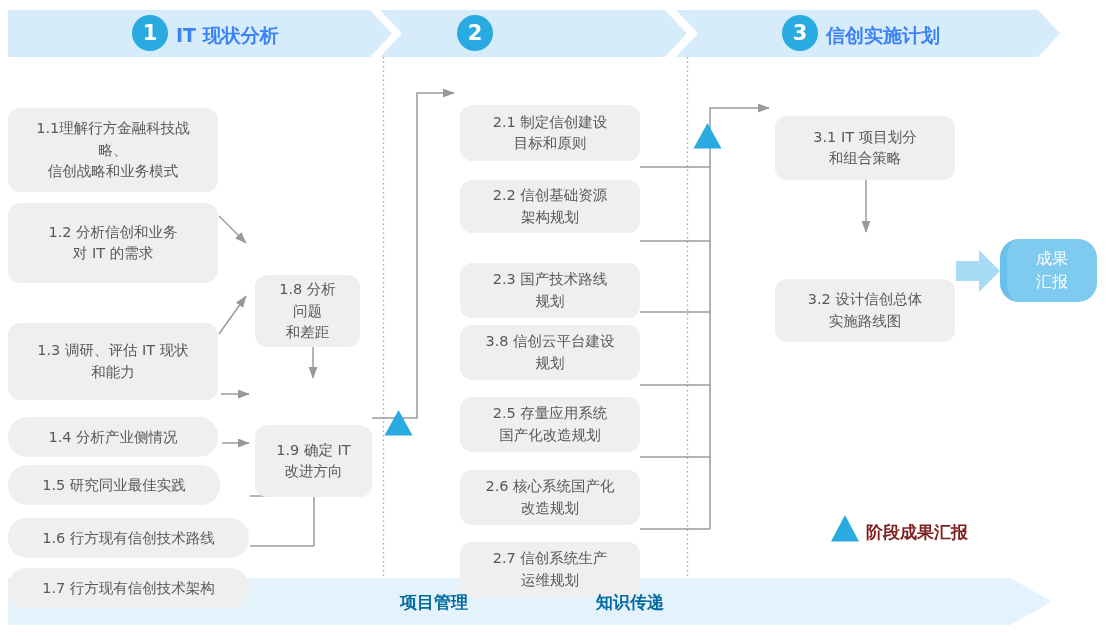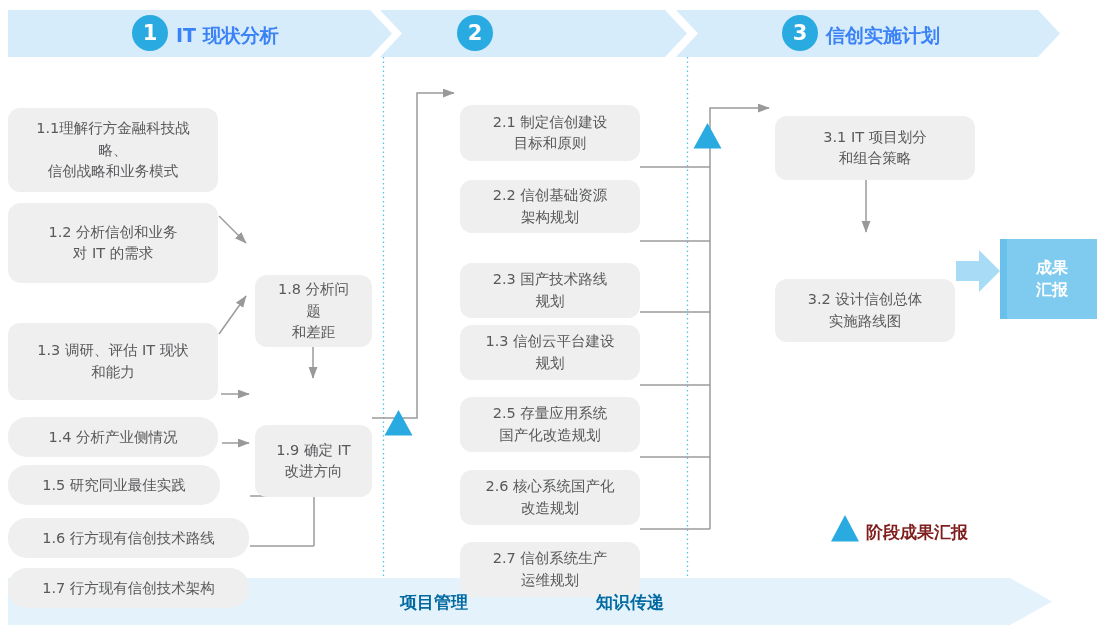--- a/index.html
+++ b/index.html
@@ -15,22 +15,22 @@
     display:flex;align-items:center;justify-content:center;z-index:4;}
   .phase-title{position:absolute;top:23px;font-size:19px;font-weight:bold;color:#3b82f6;z-index:4;white-space:nowrap;}
 
   
   .node{position:absolute;background:#efefef;border-radius:12px;color:#58595b;
     font-size:14.5px;line-height:1.45;display:flex;align-items:center;justify-content:center;
     text-align:center;white-space:pre-line;z-index:3;padding:20px;box-sizing:border-box;margin-top:40px;}
   .pill{border-radius:19px;white-space:nowrap;}
 
   
-  .result-box{position:absolute;left:1000px;top:239px;width:97px;height:80px;background:#7fcbef;
-    border-left:7px solid #69c0ea;border-radius:0;color:#ffffff;font-weight:bold;font-size:16px;
+  .result-box{position:absolute;left:1000px;top:239px;width:97px;height:63px;background:#7fcbef;
+    border-left:7px solid #69c0ea;border-radius:19px;color:#ffffff;font-weight:normal;font-size:16px;
     line-height:1.4;display:flex;align-items:center;justify-content:center;text-align:center;
     white-space:pre-line;z-index:3;box-sizing:border-box;}
 
   
   .bottom-band{position:absolute;left:8px;top:578px;width:1044px;height:47px;background:#e3f2fb;
     clip-path:polygon(0 0,calc(100% - 42px) 0,100% 50%,calc(100% - 42px) 100%,0 100%);z-index:2;}
   .bottom-label{position:absolute;top:591px;font-size:17px;font-weight:bold;color:#0369a1;z-index:4;white-space:nowrap;}
 
   
   .legend-label{position:absolute;left:866px;top:521px;font-size:17px;font-weight:bold;color:#7f1d1d;z-index:4;white-space:nowrap;}
@@ -101,41 +101,41 @@
   <div class="node" style="left:8px;top:68px;width:210px;height:84px;">1.1理解行方金融科技战略、
 信创战略和业务模式</div>
   <div class="node" style="left:8px;top:163px;width:210px;height:80px;border-radius:13px;">1.2 分析信创和业务
 对 IT 的需求</div>
   <div class="node" style="left:8px;top:283px;width:210px;height:77px;">1.3 调研、评估 IT 现状
 和能力</div>
   <div class="node pill" style="left:8px;top:377px;width:210px;height:37px;">1.4 分析产业侧情况</div>
   <div class="node pill" style="left:8px;top:425px;width:212px;height:37px;">1.5 研究同业最佳实践</div>
   <div class="node pill" style="left:8px;top:478px;width:241px;height:37px;">1.6 行方现有信创技术路线</div>
   <div class="node pill" style="left:8px;top:528px;width:241px;height:37px;">1.7 行方现有信创技术架构</div>
-  <div class="node" style="left:255px;top:235px;width:117px;height:72px;">1.8 分析问题
+  <div class="node" style="left:255px;top:235px;width:105px;height:72px;">1.8 分析问题
 和差距</div>
   <div class="node" style="left:255px;top:385px;width:117px;height:72px;">1.9 确定 IT
 改进方向</div>
 
   <div class="node" style="left:460px;top:65px;width:180px;height:56px;">2.1 制定信创建设
 目标和原则</div>
   <div class="node" style="left:460px;top:140px;width:180px;height:53px;">2.2 信创基础资源
 架构规划</div>
   <div class="node" style="left:460px;top:223px;width:180px;height:55px;">2.3 国产技术路线
 规划</div>
-  <div class="node" style="left:460px;top:285px;width:180px;height:55px;">1.3 信创云平台建设
+  <div class="node" style="left:460px;top:285px;width:180px;height:55px;">3.8 信创云平台建设
 规划</div>
   <div class="node" style="left:460px;top:357px;width:180px;height:55px;">2.5 存量应用系统
 国产化改造规划</div>
   <div class="node" style="left:460px;top:430px;width:180px;height:55px;">2.6 核心系统国产化
 改造规划</div>
   <div class="node" style="left:460px;top:502px;width:180px;height:55px;">2.7 信创系统生产
 运维规划</div>
 
-  <div class="node" style="left:775px;top:76px;width:200px;height:64px;">3.1 IT 项目划分
+  <div class="node" style="left:775px;top:76px;width:180px;height:64px;">3.1 IT 项目划分
 和组合策略</div>
   <div class="node" style="left:775px;top:239px;width:180px;height:63px;">3.2 设计信创总体
 实施路线图</div>
 
   <div class="result-box">成果
 汇报</div>
 
   <span class="legend-label">阶段成果汇报</span>
 
   <div class="bottom-band"></div>

